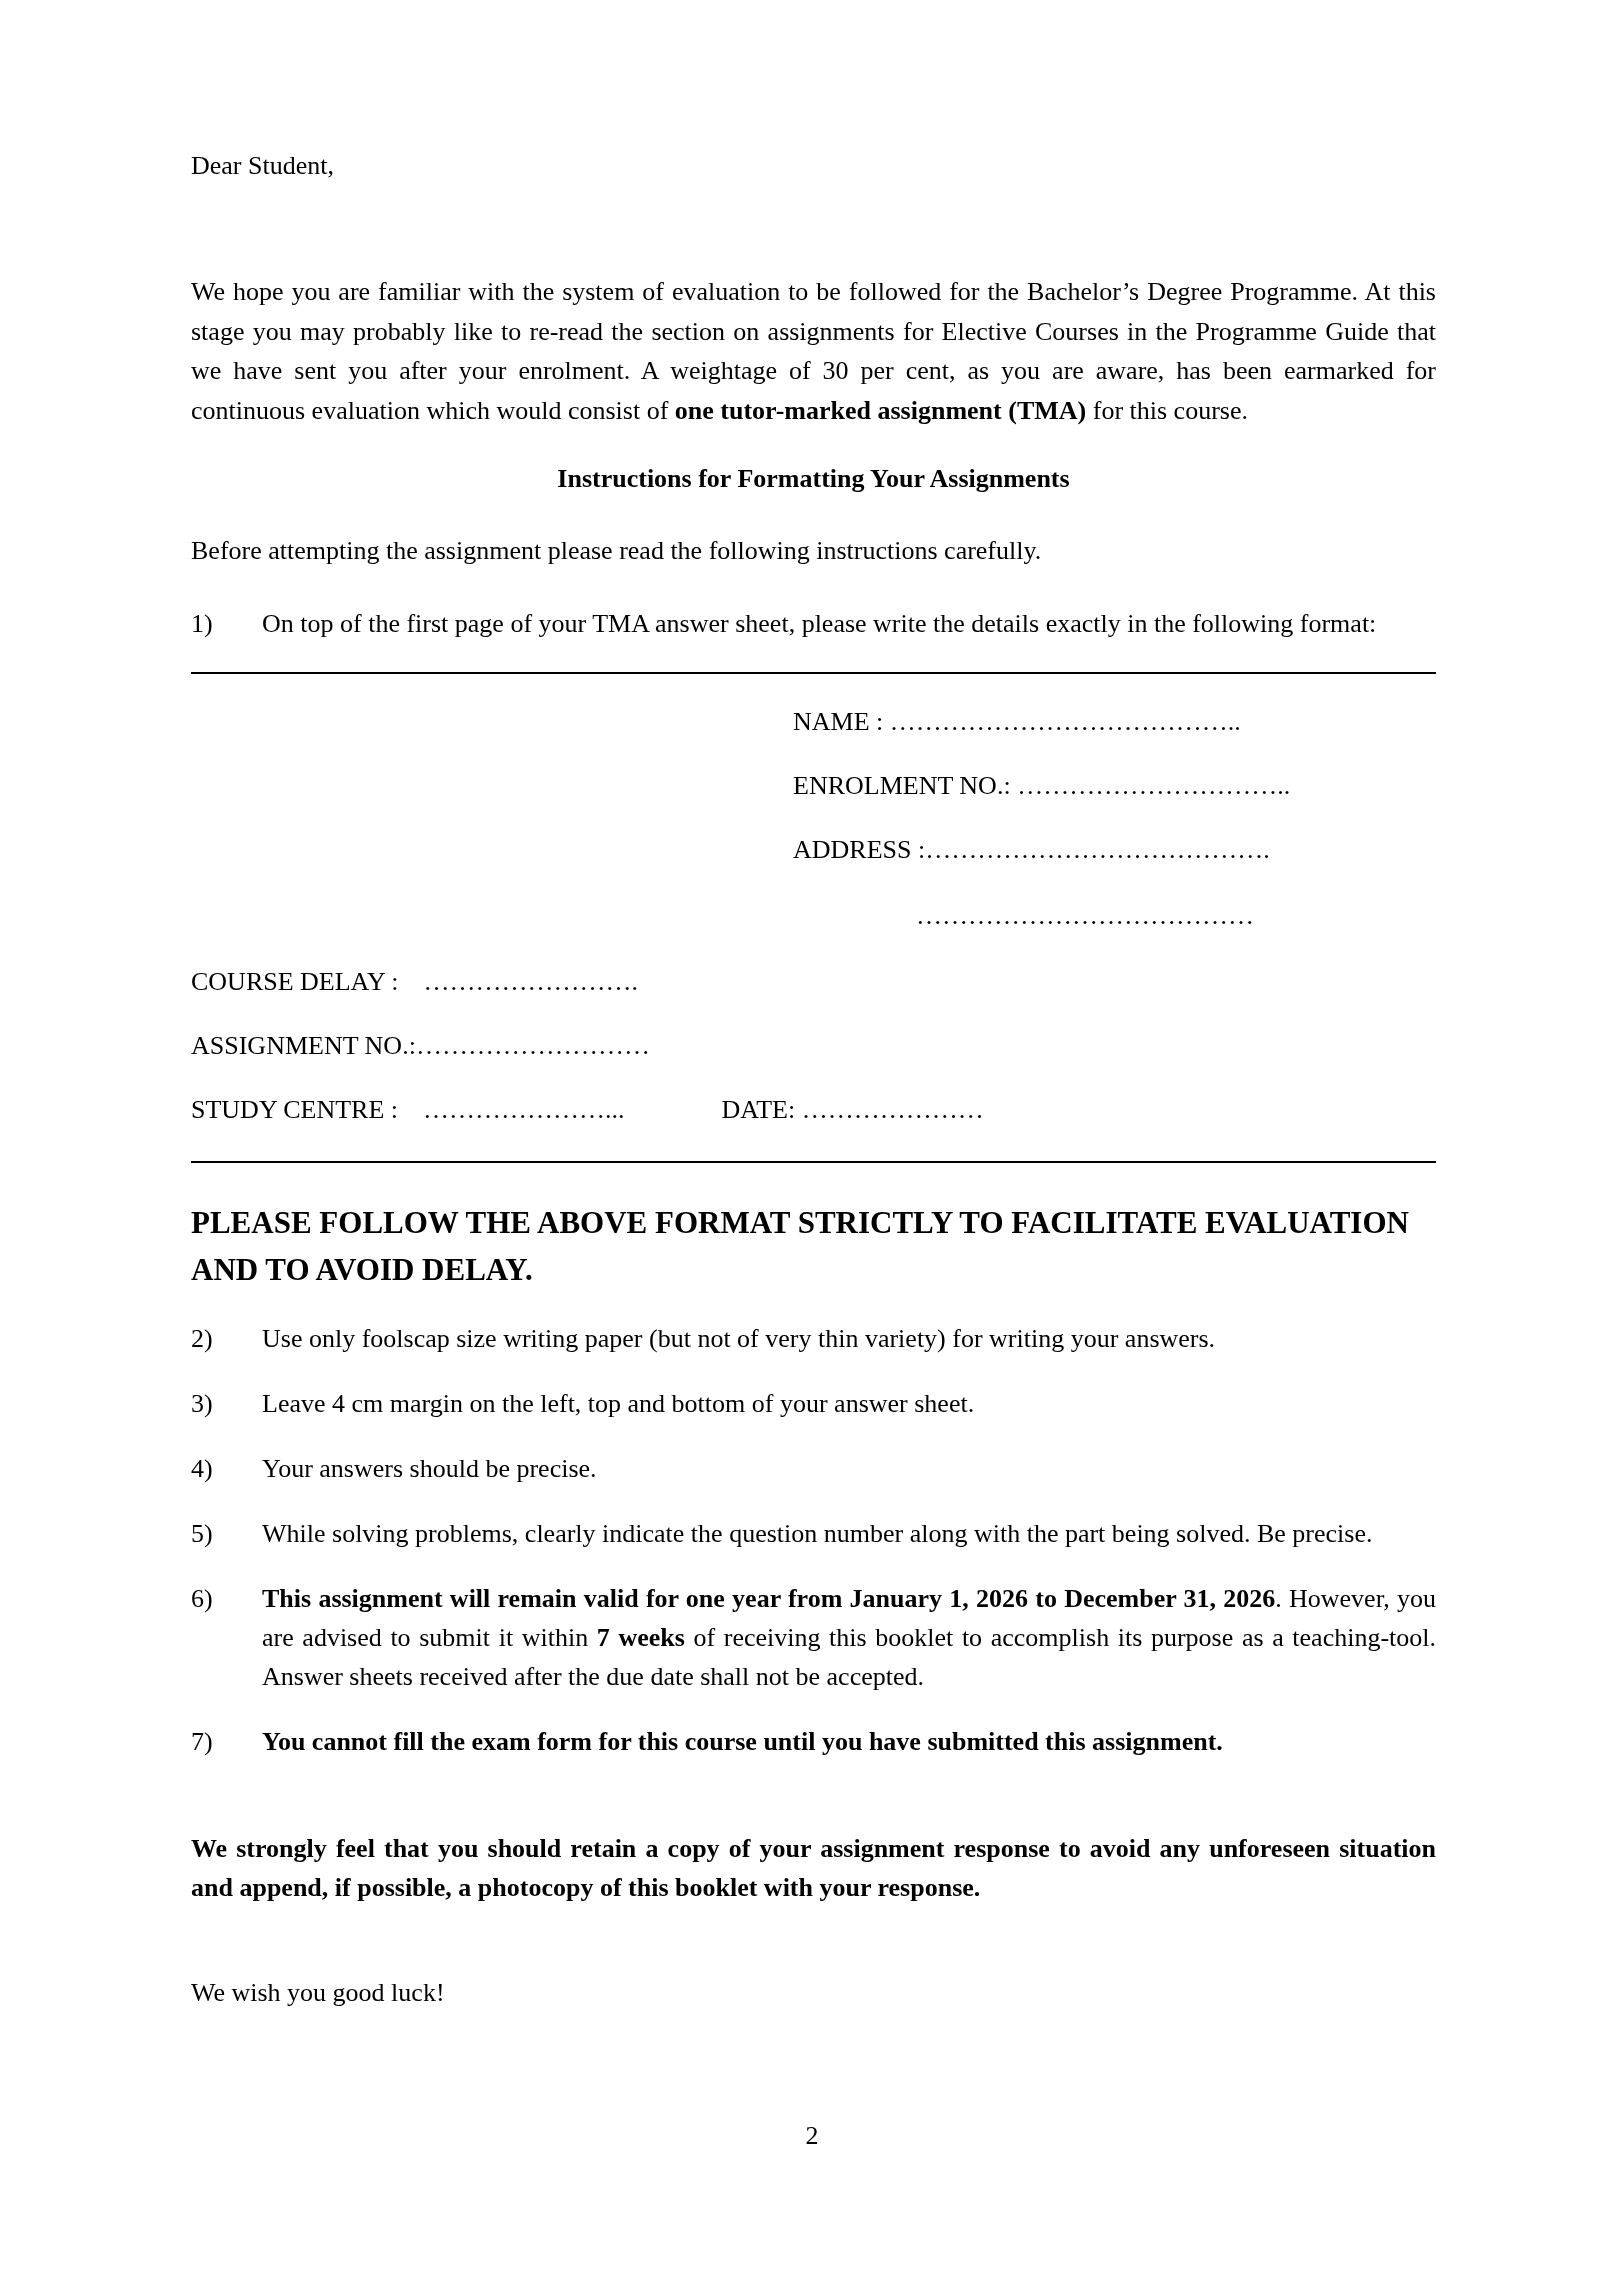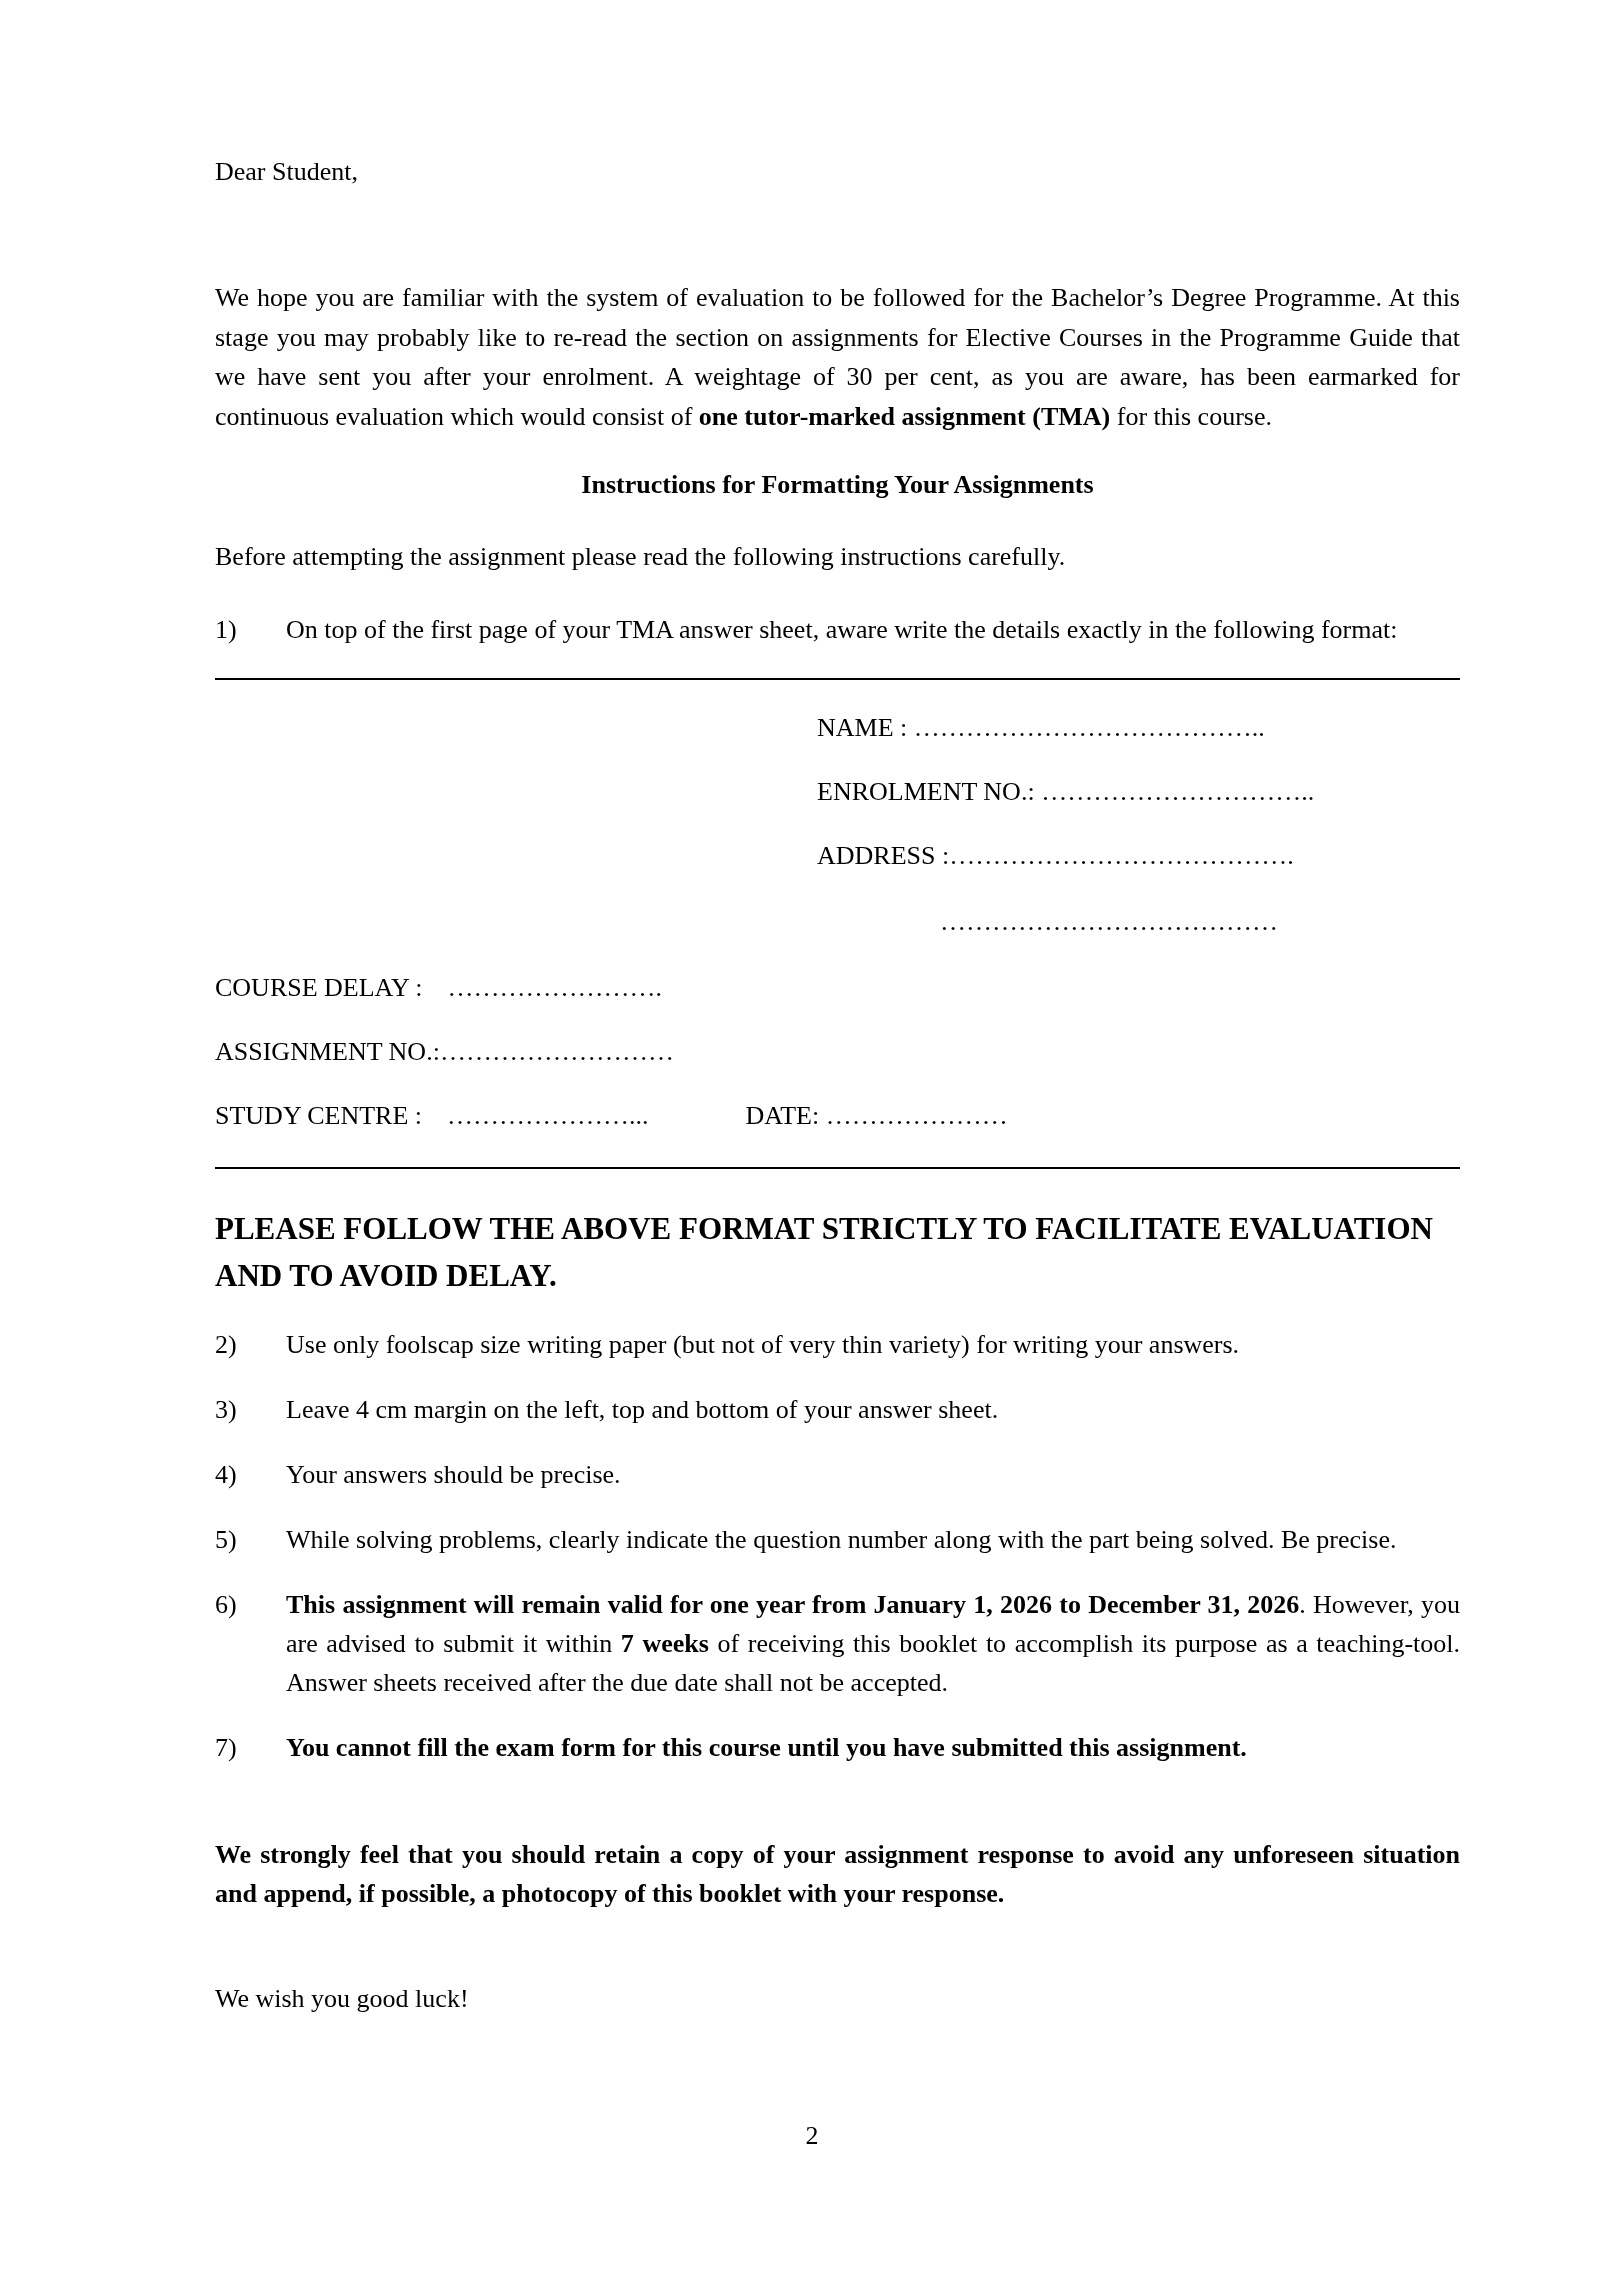--- a/index.html
+++ b/index.html
@@ -16,23 +16,22 @@
     width: 1624px;
     height: 2295px;
     background: #ffffff;
     box-sizing: border-box;
     padding: 0;
     overflow: hidden;
   }
   .content {
     position: absolute;
     left: 191px;
-    top: 16px;
+    top: 10px;
     width: 1245px;
-    margin-left: 24px;
   }
   .salutation {
     font-size: 26px;
     line-height: 1.0;
     margin-top: 143px;
   }
   .intro {
     font-size: 26px;
     line-height: 1.52;
     text-align: justify;
@@ -140,21 +139,21 @@
     <div class="salutation">Dear Student,</div>
 
     <div class="intro"><span>We hope you are familiar with the system of evaluation to be followed for the Bachelor’s Degree Programme. At this stage you may probably like to re-read the section on assignments for Elective Courses in the Programme Guide that we have sent you after your enrolment.  A weightage of 30 per cent, as you are aware, has been earmarked for continuous evaluation which would consist of </span><b>one tutor-marked assignment (TMA)</b><span> for this course.</span></div>
 
     <div class="section-heading">Instructions for Formatting Your Assignments</div>
 
     <div class="before-note">Before attempting the assignment please read the following instructions carefully.</div>
 
     <div class="numitem first-item">
       <span class="marker">1)</span>
-      <span class="itemtext">On top of the first page of your TMA answer sheet, aware write the details exactly in the following format:</span>
+      <span class="itemtext">On top of the first page of your TMA answer sheet, please write the details exactly in the following format:</span>
     </div>
 
     <div class="formbox">
 
       <div class="field-right"><span>NAME : </span><span>…………………………………..</span></div>
 
       <div class="field-right"><span>ENROLMENT NO.: </span><span>…………………………..</span></div>
 
       <div class="field-right"><span>ADDRESS :</span><span>………………………………….</span></div>
 

